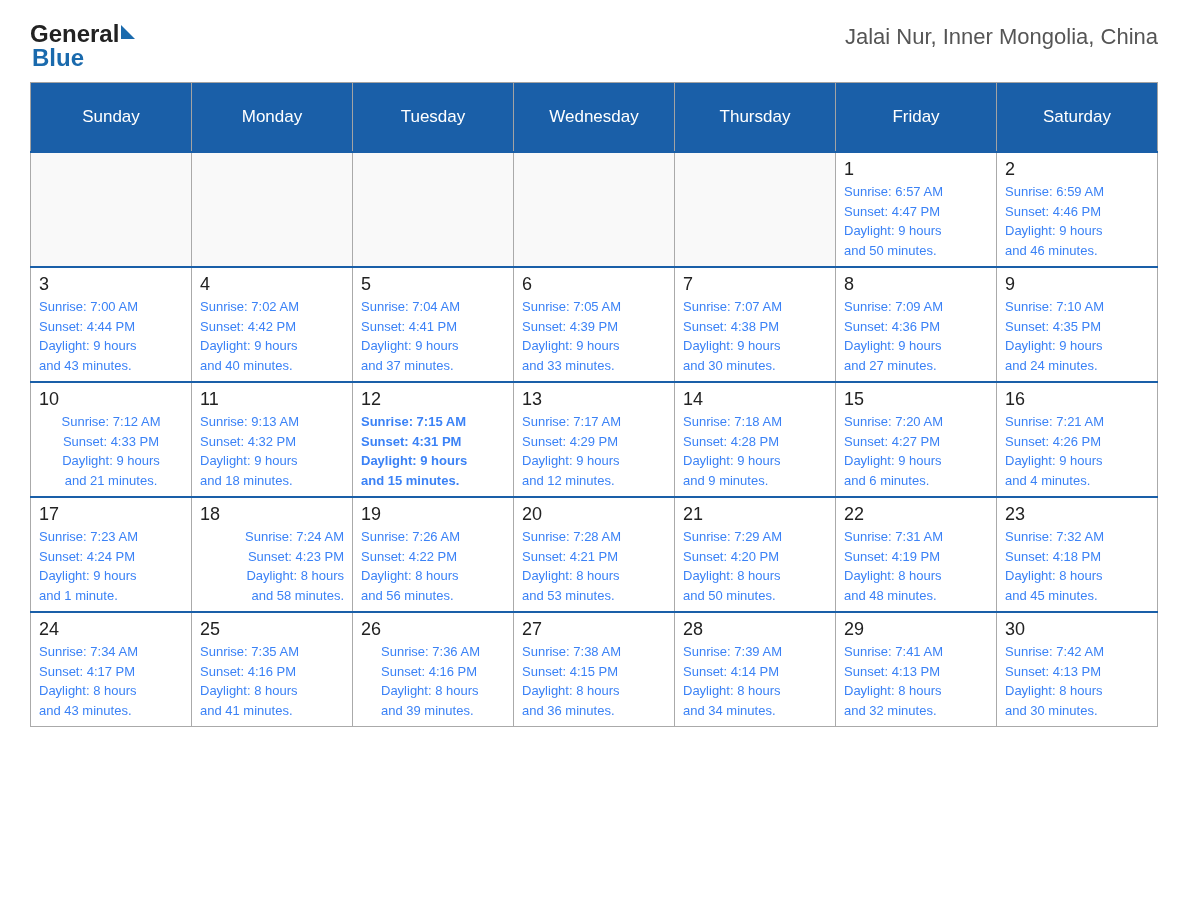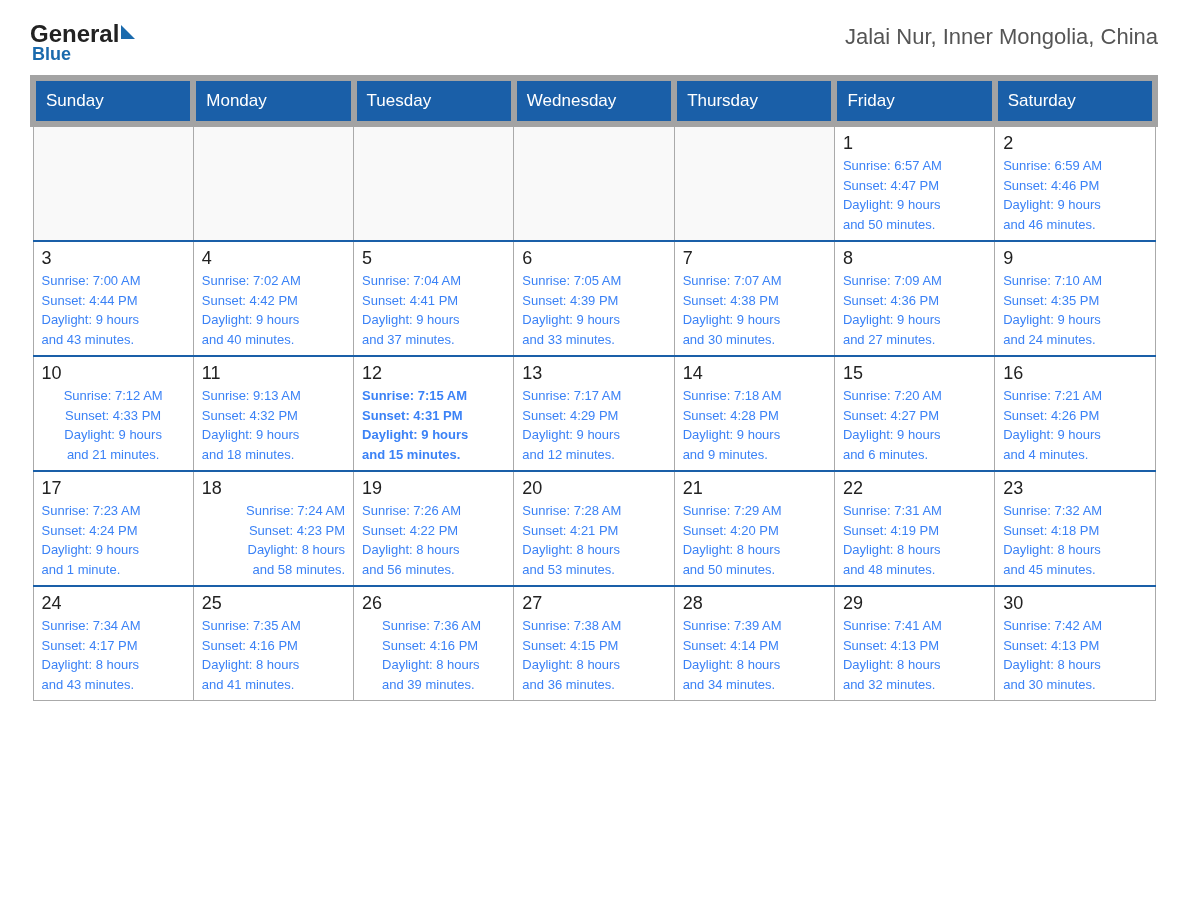--- a/index.html
+++ b/index.html
@@ -34,21 +34,21 @@
       width: 0;
       height: 0;
       border-left: 14px solid #1a6aad;
       border-top: 14px solid transparent;
       border-bottom: 0px solid transparent;
       margin-left: 2px;
       margin-top: -4px;
     }
     .logo-sub {
       color: #1a6aad;
-      font-size: 18px;
+      font-size: 24px;
       font-weight: bold;
       margin-top: -4px;
       margin-left: 2px;
     }
     .title-area {
       text-align: right;
     }
     .month-title {
       font-size: 52px;
       font-weight: bold;
@@ -63,23 +63,23 @@
     .calendar {
       width: 100%;
       border-collapse: collapse;
       margin-top: 8px;
     }
     .calendar th {
       background-color: #1a5fa8;
       color: #fff;
       font-size: 17px;
       font-weight: normal;
-      padding: 10px 10px;
-      text-align: left;
-      border: 6px solid #a3a3a3;
+      padding: 24px 10px;
+      text-align: center;
+      border: 1px solid #a3a3a3;
     }
     .calendar td {
       vertical-align: top;
       border: 1px solid #aaa;
       padding: 6px 8px;
       width: 14.28%;
       min-height: 110px;
       font-size: 13px;
       color: #222;
       background: #fff;

